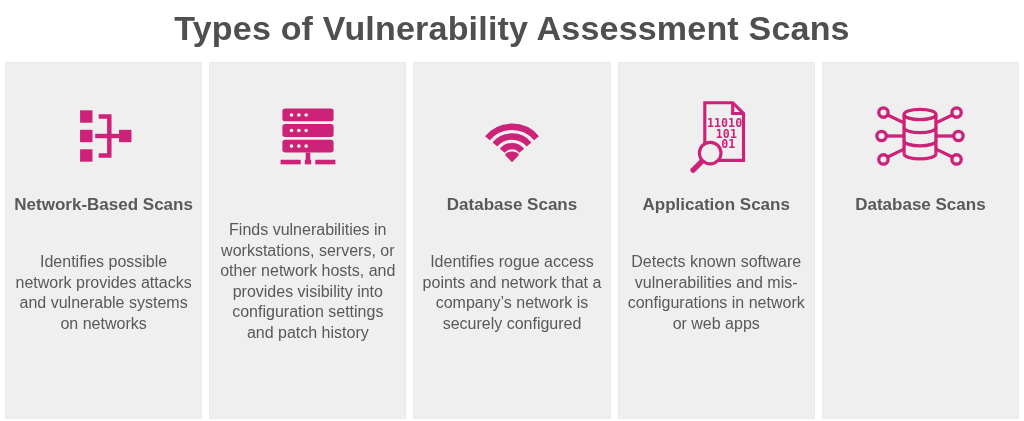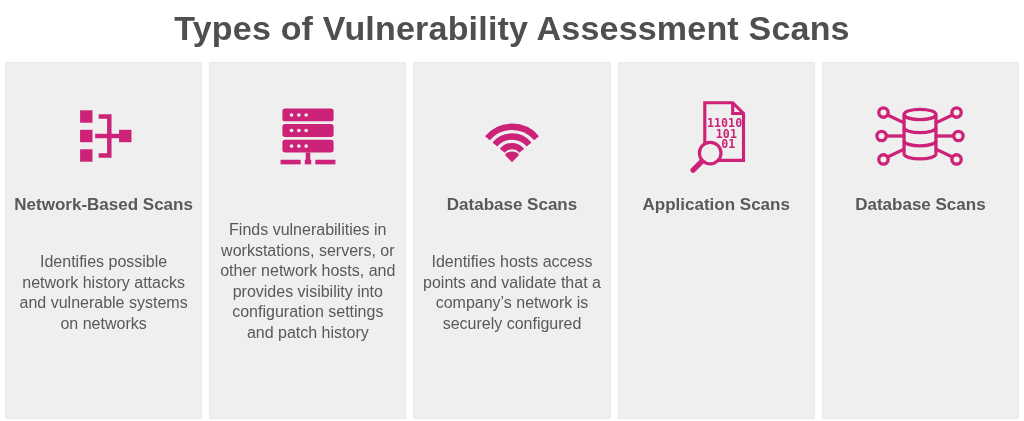--- a/index.html
+++ b/index.html
@@ -78,21 +78,21 @@
         <svg width="62" height="62" viewBox="0 0 70 70" aria-hidden="true">
           <rect x="8" y="6" width="14" height="14" fill="currentColor"></rect>
           <rect x="8" y="28" width="14" height="14" fill="currentColor"></rect>
           <rect x="8" y="50" width="14" height="14" fill="currentColor"></rect>
           <rect x="52" y="28" width="14" height="14" fill="currentColor"></rect>
           <path d="M29 13 H41 V57 H29" fill="none" stroke="currentColor" stroke-width="5"></path>
           <path d="M25 35 H52" fill="none" stroke="currentColor" stroke-width="5"></path>
         </svg>
       </div>
       <h2 class="card-heading">Network-Based Scans</h2>
-      <p class="card-desc">Identifies possible network history attacks and vulnerable systems on networks</p>
+      <p class="card-desc">Identifies possible network provides attacks and vulnerable systems on networks</p>
     </article>
 
     <article class="card">
       <div class="icon-box">
         <svg width="64" height="64" viewBox="0 0 70 70" aria-hidden="true">
           <rect x="7" y="5" width="56" height="14" rx="3" fill="currentColor"></rect>
           <rect x="7" y="22" width="56" height="14" rx="3" fill="currentColor"></rect>
           <rect x="7" y="39" width="56" height="14" rx="3" fill="currentColor"></rect>
           <g fill="var(--card-bg,#efeff0)">
             <circle cx="17" cy="12" r="2"></circle>
@@ -117,36 +117,37 @@
     <article class="card">
       <div class="icon-box">
         <svg width="68" height="56" viewBox="0 0 70 57" aria-hidden="true">
           <path d="M9.7 30.8 A 33 33 0 0 1 60.3 30.8" fill="none" stroke="currentColor" stroke-width="6.5"></path>
           <path d="M17.4 37.2 A 23 23 0 0 1 52.6 37.2" fill="none" stroke="currentColor" stroke-width="6.5"></path>
           <path d="M25 43.6 A 13 13 0 0 1 45 43.6" fill="none" stroke="currentColor" stroke-width="6.5"></path>
           <path d="M27.8 48 A 9 9 0 0 1 42.2 48 L 35 55.5 Z" fill="currentColor"></path>
         </svg>
       </div>
       <h2 class="card-heading">Database Scans</h2>
-      <p class="card-desc">Identifies hosts access points and validate that a company’s network is securely configured</p>
+      <p class="card-desc">Identifies rogue access points and network that a company’s network is securely configured</p>
     </article>
 
     <article class="card">
       <div class="icon-box">
         <svg width="63" height="80" viewBox="0 0 70 82" aria-hidden="true">
           <path d="M53 4 H22 V68 H65 V16 Z" fill="none" stroke="currentColor" stroke-width="3.5" stroke-linejoin="miter"></path>
           <path d="M53 4 V16 H65" fill="none" stroke="currentColor" stroke-width="3.5"></path>
           <text class="binary-text" x="44" y="31" text-anchor="middle">11010</text>
           <text class="binary-text" x="46" y="43" text-anchor="middle">101</text>
           <text class="binary-text" x="48" y="54" text-anchor="middle">01</text>
           <line x1="19" y1="69" x2="9" y2="79" stroke="currentColor" stroke-width="6" stroke-linecap="round"></line>
           <circle class="mag-lens" cx="28" cy="60" r="12"></circle>
         </svg>
       </div>
       <h2 class="card-heading">Application Scans</h2>
+      <p class="card-desc">Detects known software vulnerabilities and mis-configurations in network or web apps</p>
     </article>
 
     <article class="card">
       <div class="icon-box">
         <svg width="90" height="62" viewBox="0 0 96 66" aria-hidden="true">
           <g fill="none" stroke="currentColor" stroke-width="3.5">
             <ellipse cx="48" cy="10" rx="17" ry="5.5"></ellipse>
             <path d="M31 10 V52"></path>
             <path d="M65 10 V52"></path>
             <path d="M31 52 A 17 5.5 0 0 0 65 52"></path>

